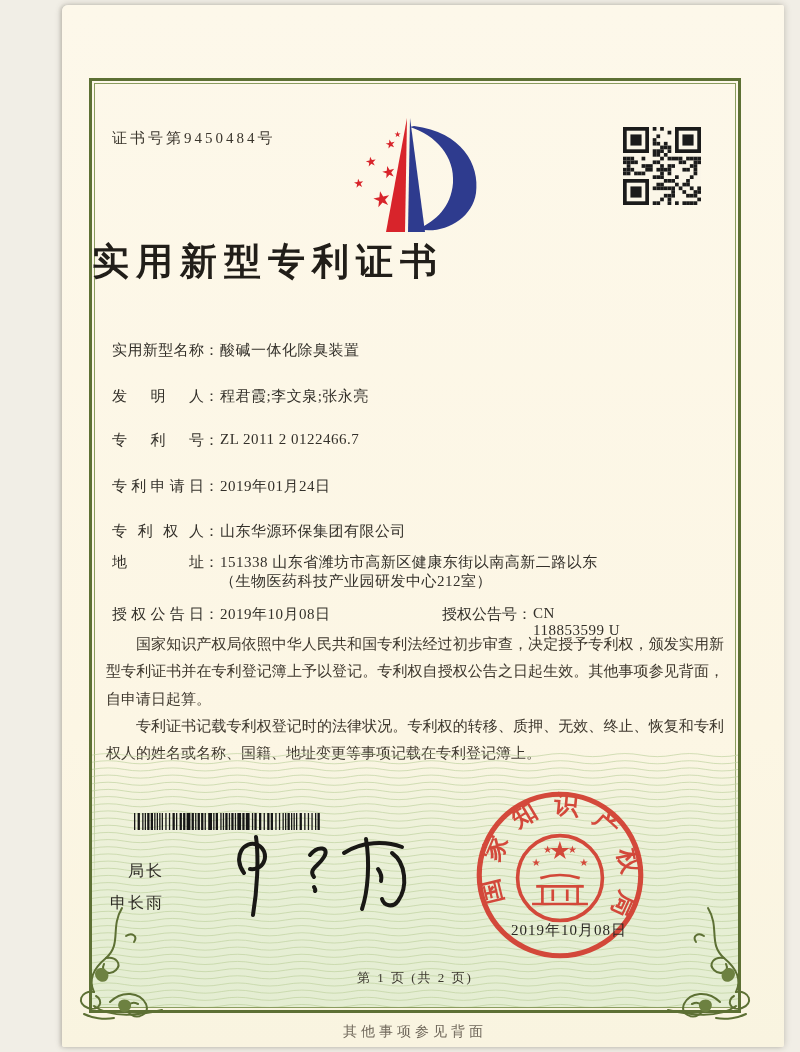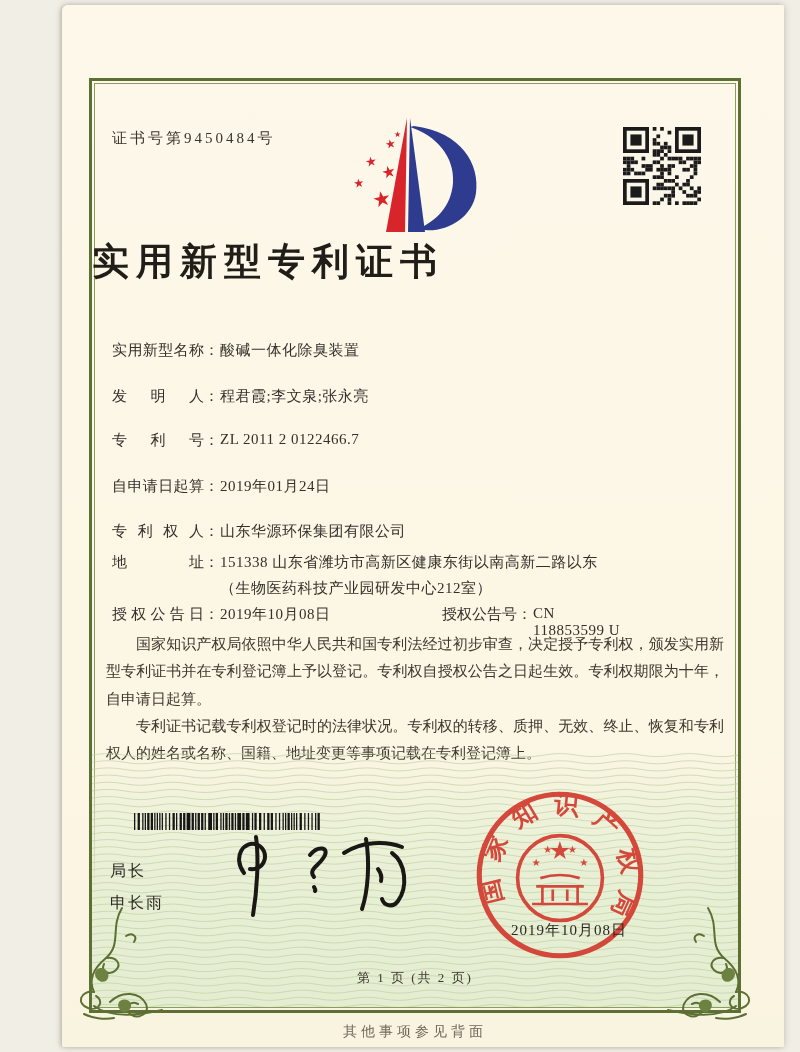--- a/index.html
+++ b/index.html
@@ -14,31 +14,31 @@
   #frame::before { content:""; position:absolute; inset:2px; border:1px solid #8a9c5e; pointer-events:none; }
   .certno { position:absolute; left:20px; top:48px; font-size:15px; letter-spacing:3px; color:#3a352c; }
   #logo { position:absolute; left:238px; top:32px; }
   #qr { position:absolute; left:531px; top:46px; background:#fbf6e8; }
   .title { position:absolute; left:0; top:156px; width:100%; text-align:left;
     font-size:37px; font-weight:bold; letter-spacing:7px; color:#211e19; }
   .row { position:absolute; left:20px; display:flex; align-items:flex-start; font-size:15px; color:#33302a; }
   .lbl { display:inline-block; width:92px; text-align:justify; text-align-last:justify; white-space:nowrap; }
   .colon { width:10px; }
   .val { margin-left:6px; letter-spacing:.5px; }
-  .val2 { display:block; margin-top:7px; }
+  .val2 { display:block; }
   .pair2 { position:absolute; left:330px; top:0; display:flex; }
   .body-text { position:absolute; left:14px; top:550px; width:618px; font-size:15px;
     line-height:1.82; text-align:justify; color:#3c362c; }
   .body-text p { text-indent:2em; }
   #band { position:absolute; left:0; right:0; top:670px; bottom:3px;
     background:linear-gradient(180deg, rgba(233,240,216,0) 0%, rgba(231,239,213,.55) 22%, #e7efd5 55%, #e4edd2 100%); }
   #waves { position:absolute; inset:0; width:100%; height:100%; }
   #barcode { position:absolute; left:42px; top:732px; }
   .officer { position:absolute; left:18px; top:780px; font-size:16px; letter-spacing:2px; color:#2d2a24; }
-  .officer div { margin-bottom:11px; }
+  .officer div { margin-bottom:11px;text-align:right; }
   #signature { position:absolute; left:118px; top:748px; }
   #seal { position:absolute; left:380px; top:706px; opacity:.92; }
   .seal-date { position:absolute; left:392px; top:840px; width:170px; text-align:center;
     font-size:15px; letter-spacing:1px; color:#2b2824; }
   .pageinfo { position:absolute; left:0; top:888px; width:100%; text-align:center;
     font-size:13px; letter-spacing:2px; color:#3c382f; }
   .backnote { position:absolute; left:27px; top:1018px; width:652px; text-align:center;
     font-size:14px; letter-spacing:4px; color:#6f675a; }
   .corner { position:absolute; bottom:-14px; }
   .corner.left { left:-22px; }
@@ -201,21 +201,21 @@
       <span class="lbl">发明人</span>
       <span class="colon">：</span>
       <span class="val">程君霞;李文泉;张永亮</span>
     </div>
     <div class="row" style="top:350px">
       <span class="lbl">专利号</span>
       <span class="colon">：</span>
       <span class="val">ZL 2011 2 0122466.7</span>
     </div>
     <div class="row" style="top:396px">
-      <span class="lbl">自申请日起算</span>
+      <span class="lbl">专利申请日</span>
       <span class="colon">：</span>
       <span class="val">2019年01月24日</span>
     </div>
     <div class="row" style="top:441px">
       <span class="lbl">专利权人</span>
       <span class="colon">：</span>
       <span class="val">山东华源环保集团有限公司</span>
     </div>
     <div class="row" style="top:472px">
       <span class="lbl">地址</span>
@@ -230,21 +230,21 @@
       <span class="colon">：</span>
       <span class="val">2019年10月08日</span>
       <span class="pair2">
         <span class="lbl">授权公告号</span>
         <span class="colon">：</span>
         <span class="val">CN 118853599 U</span>
       </span>
     </div>
 
     <div class="body-text">
-      <p>国家知识产权局依照中华人民共和国专利法经过初步审查，决定授予专利权，颁发实用新型专利证书并在专利登记簿上予以登记。专利权自授权公告之日起生效。专利权期限为十年，自申请日起算。</p>
+      <p>国家知识产权局依照中华人民共和国专利法经过初步审查，决定授予专利权，颁发实用新型专利证书并在专利登记簿上予以登记。专利权自授权公告之日起生效。其他事项参见背面，自申请日起算。</p>
       <p>专利证书记载专利权登记时的法律状况。专利权的转移、质押、无效、终止、恢复和专利权人的姓名或名称、国籍、地址变更等事项记载在专利登记簿上。</p>
     </div>
 
     <div id="band">
       <svg id="waves" viewBox="0 0 640 250" preserveAspectRatio="none">
           <path d="M0 4 q16 -3 32 0 q16 3 32 0 q16 -3 32 0 q16 3 32 0 q16 -3 32 0 q16 3 32 0 q16 -3 32 0 q16 3 32 0 q16 -3 32 0 q16 3 32 0 q16 -3 32 0 q16 3 32 0 q16 -3 32 0 q16 3 32 0 q16 -3 32 0 q16 3 32 0 q16 -3 32 0 q16 3 32 0 q16 -3 32 0 q16 3 32 0" stroke="#bed29e" stroke-width="0.9" fill="none" opacity="0.75"></path>
           <path d="M0 11 q16 -3 32 0 q16 3 32 0 q16 -3 32 0 q16 3 32 0 q16 -3 32 0 q16 3 32 0 q16 -3 32 0 q16 3 32 0 q16 -3 32 0 q16 3 32 0 q16 -3 32 0 q16 3 32 0 q16 -3 32 0 q16 3 32 0 q16 -3 32 0 q16 3 32 0 q16 -3 32 0 q16 3 32 0 q16 -3 32 0 q16 3 32 0" stroke="#bed29e" stroke-width="0.9" fill="none" opacity="0.75"></path>
           <path d="M0 18 q16 -3 32 0 q16 3 32 0 q16 -3 32 0 q16 3 32 0 q16 -3 32 0 q16 3 32 0 q16 -3 32 0 q16 3 32 0 q16 -3 32 0 q16 3 32 0 q16 -3 32 0 q16 3 32 0 q16 -3 32 0 q16 3 32 0 q16 -3 32 0 q16 3 32 0 q16 -3 32 0 q16 3 32 0 q16 -3 32 0 q16 3 32 0" stroke="#bed29e" stroke-width="0.9" fill="none" opacity="0.75"></path>
           <path d="M0 25 q16 -3 32 0 q16 3 32 0 q16 -3 32 0 q16 3 32 0 q16 -3 32 0 q16 3 32 0 q16 -3 32 0 q16 3 32 0 q16 -3 32 0 q16 3 32 0 q16 -3 32 0 q16 3 32 0 q16 -3 32 0 q16 3 32 0 q16 -3 32 0 q16 3 32 0 q16 -3 32 0 q16 3 32 0 q16 -3 32 0 q16 3 32 0" stroke="#bed29e" stroke-width="0.9" fill="none" opacity="0.75"></path>
           <path d="M0 32 q16 -3 32 0 q16 3 32 0 q16 -3 32 0 q16 3 32 0 q16 -3 32 0 q16 3 32 0 q16 -3 32 0 q16 3 32 0 q16 -3 32 0 q16 3 32 0 q16 -3 32 0 q16 3 32 0 q16 -3 32 0 q16 3 32 0 q16 -3 32 0 q16 3 32 0 q16 -3 32 0 q16 3 32 0 q16 -3 32 0 q16 3 32 0" stroke="#bed29e" stroke-width="0.9" fill="none" opacity="0.75"></path>

